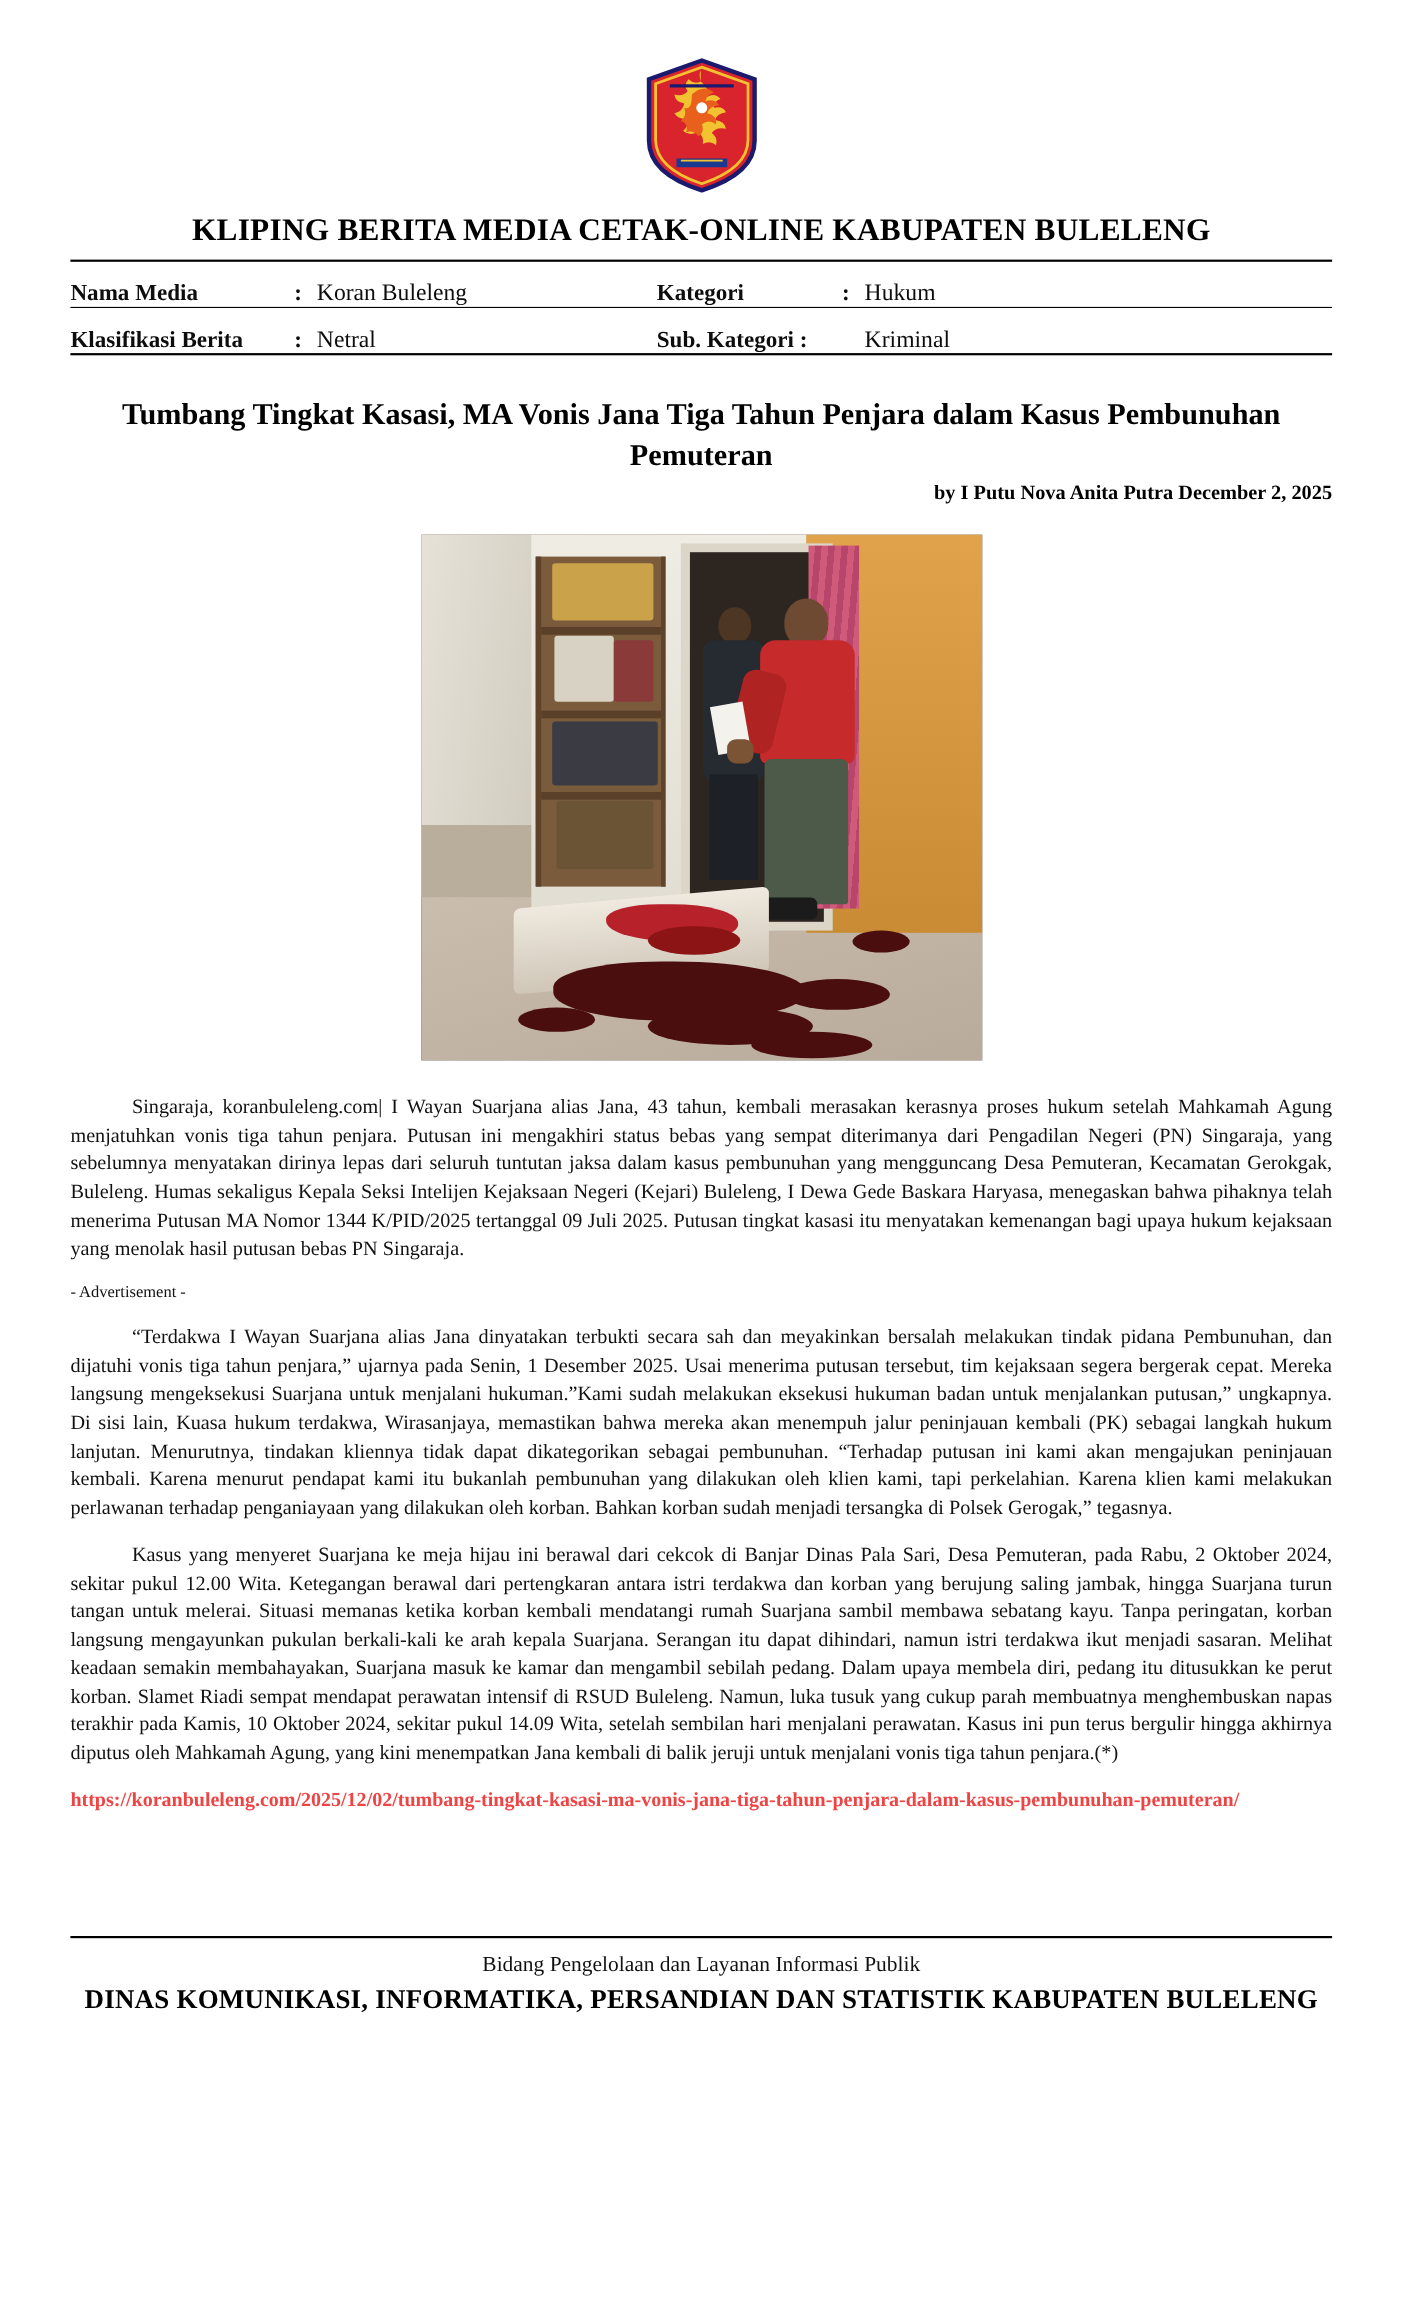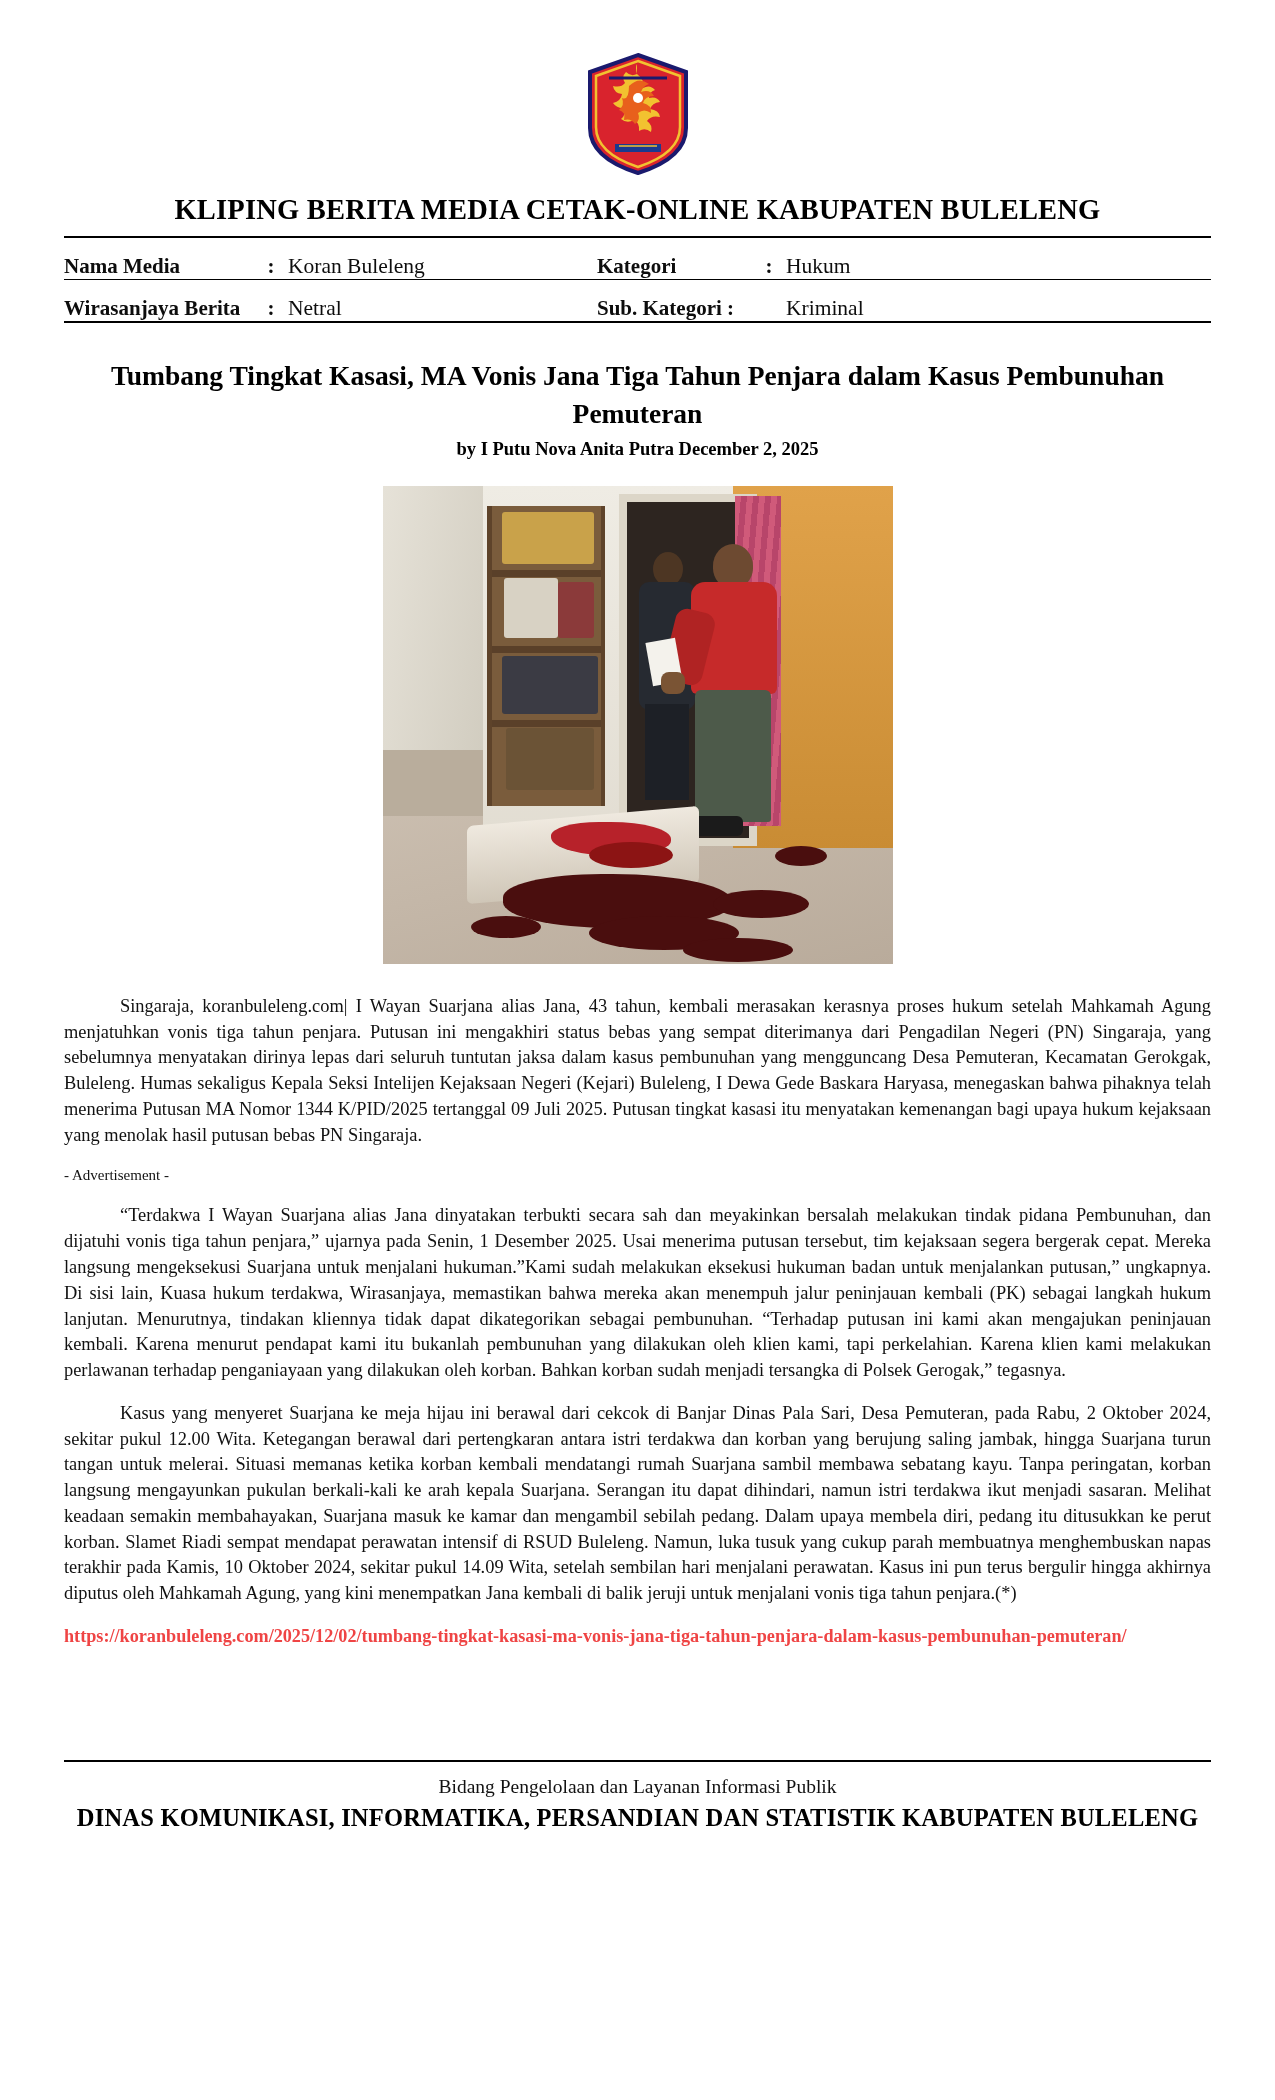--- a/index.html
+++ b/index.html
@@ -77,21 +77,21 @@
   .headline {
     margin-top: 34px;
     text-align: center;
     font-weight: bold;
     font-size: 27.5px;
     line-height: 1.38;
     padding: 0 28px;
     color: #000;
   }
   .byline {
-    text-align: center;
+    text-align: right;
     font-weight: bold;
     font-size: 18.5px;
     margin-top: 6px;
     color: #000;
   }
 
   
   .photo-wrap {
     margin: 26px auto 0 auto;
     width: 510px;
@@ -313,21 +313,21 @@
       </div>
       <div class="meta-right">
         <span class="m-label">Kategori</span>
         <span class="m-colon">:</span>
         <span class="m-value">Hukum</span>
       </div>
     </div>
     <div class="rule-thin"></div>
     <div class="meta-row">
       <div class="meta-left">
-        <span class="m-label">Wirasanjaya Berita</span>
+        <span class="m-label">Klasifikasi Berita</span>
         <span class="m-colon">:</span>
         <span class="m-value">Netral</span>
       </div>
       <div class="meta-right">
         <span class="m-label">Sub. Kategori :</span>
         <span class="m-colon"></span>
         <span class="m-value">Kriminal</span>
       </div>
     </div>
   </div>

